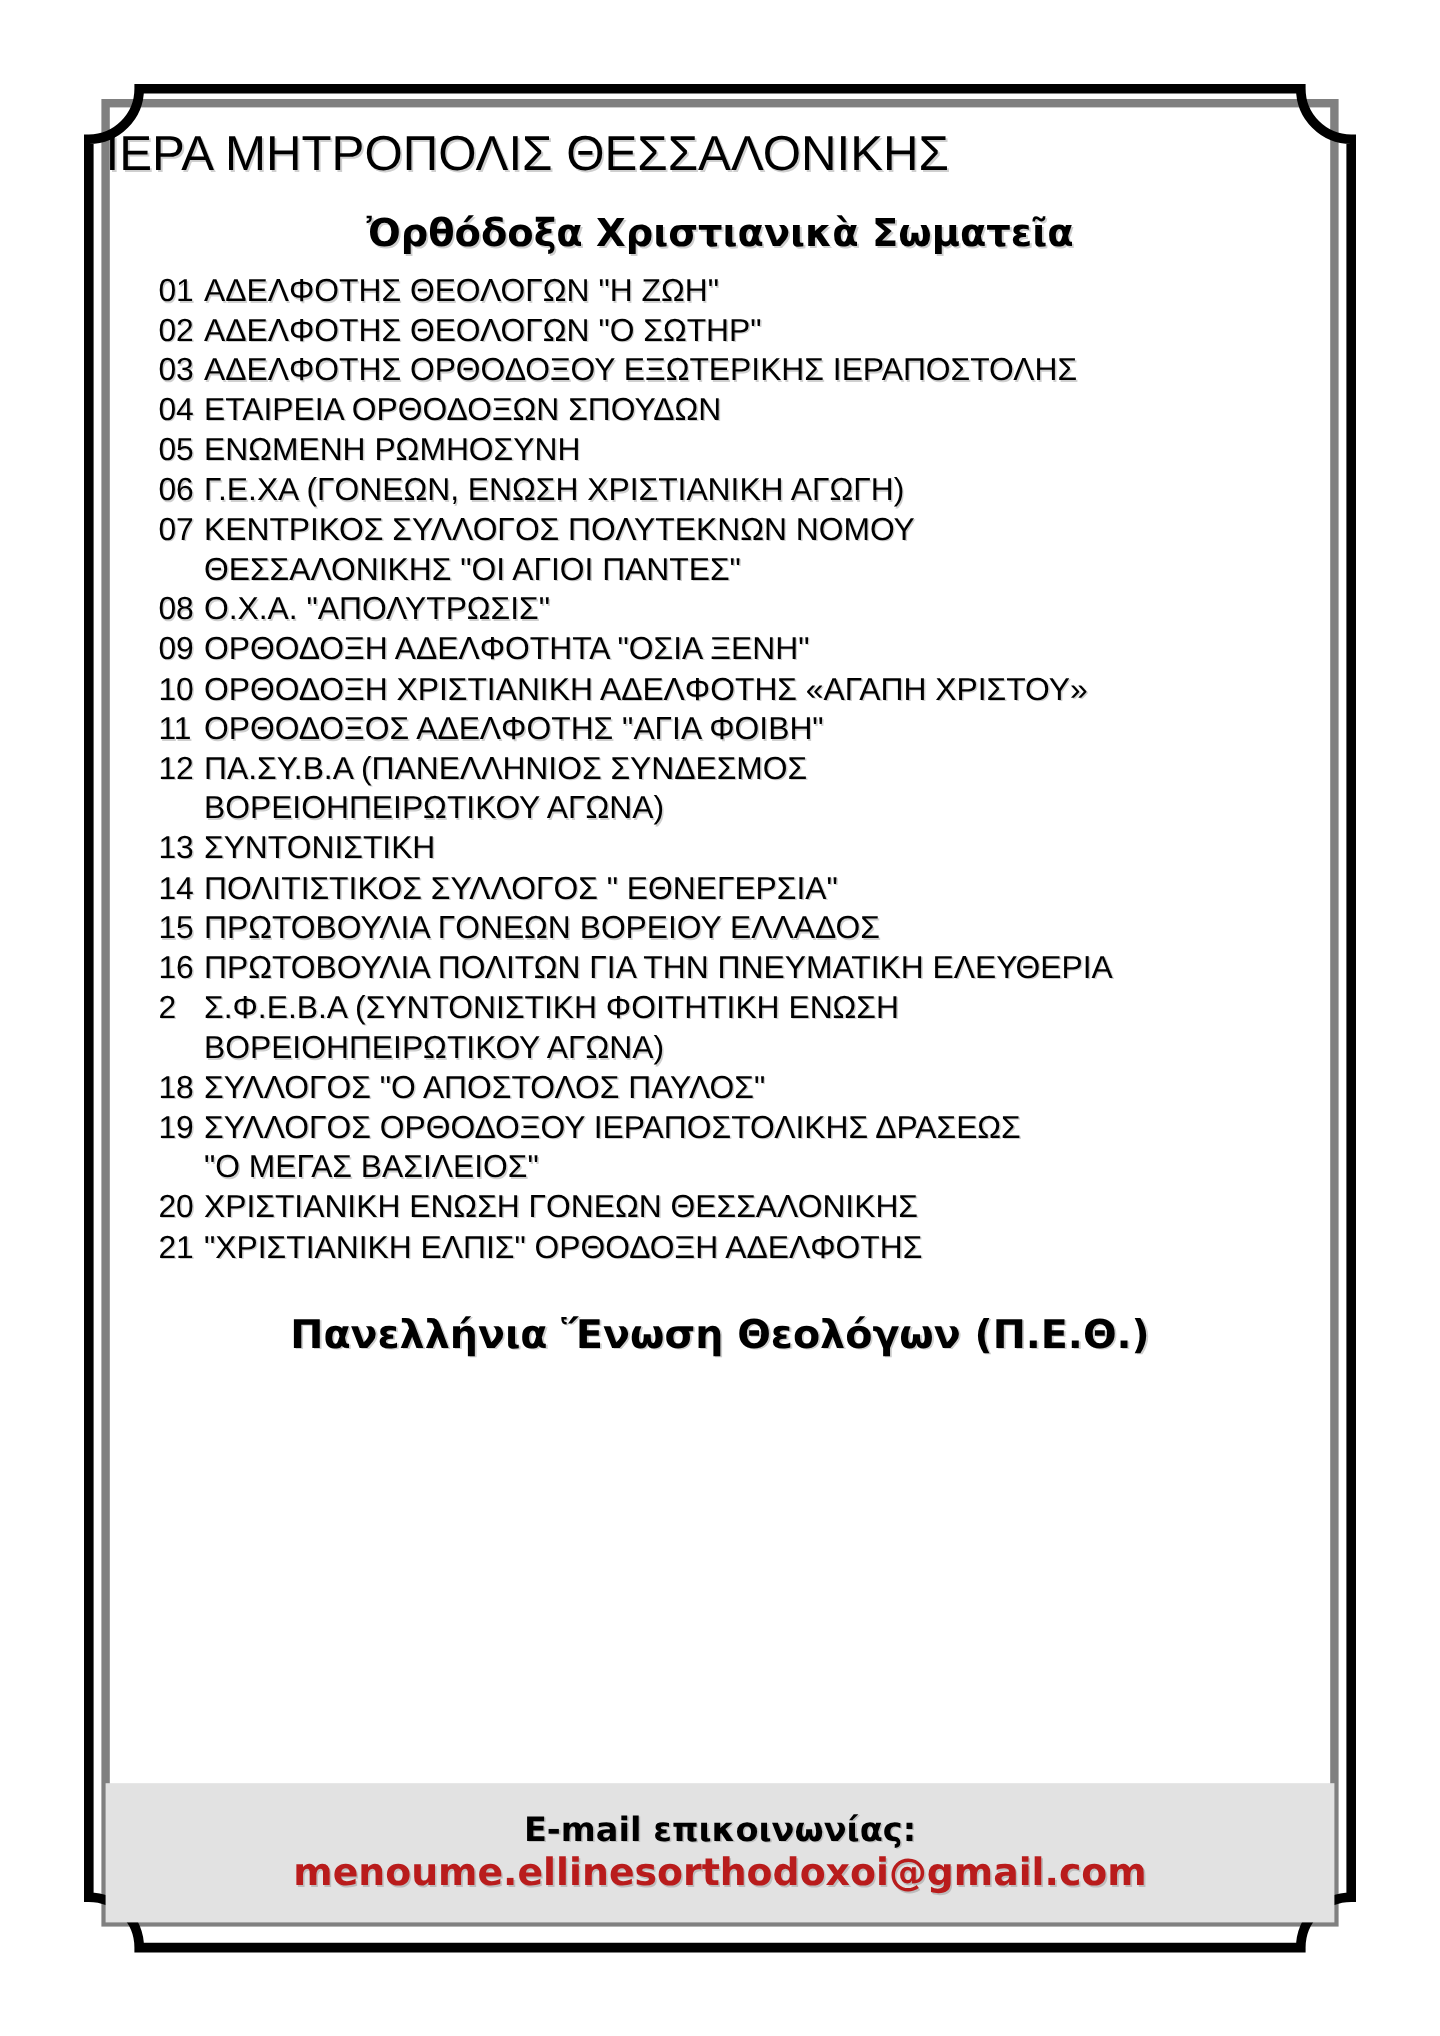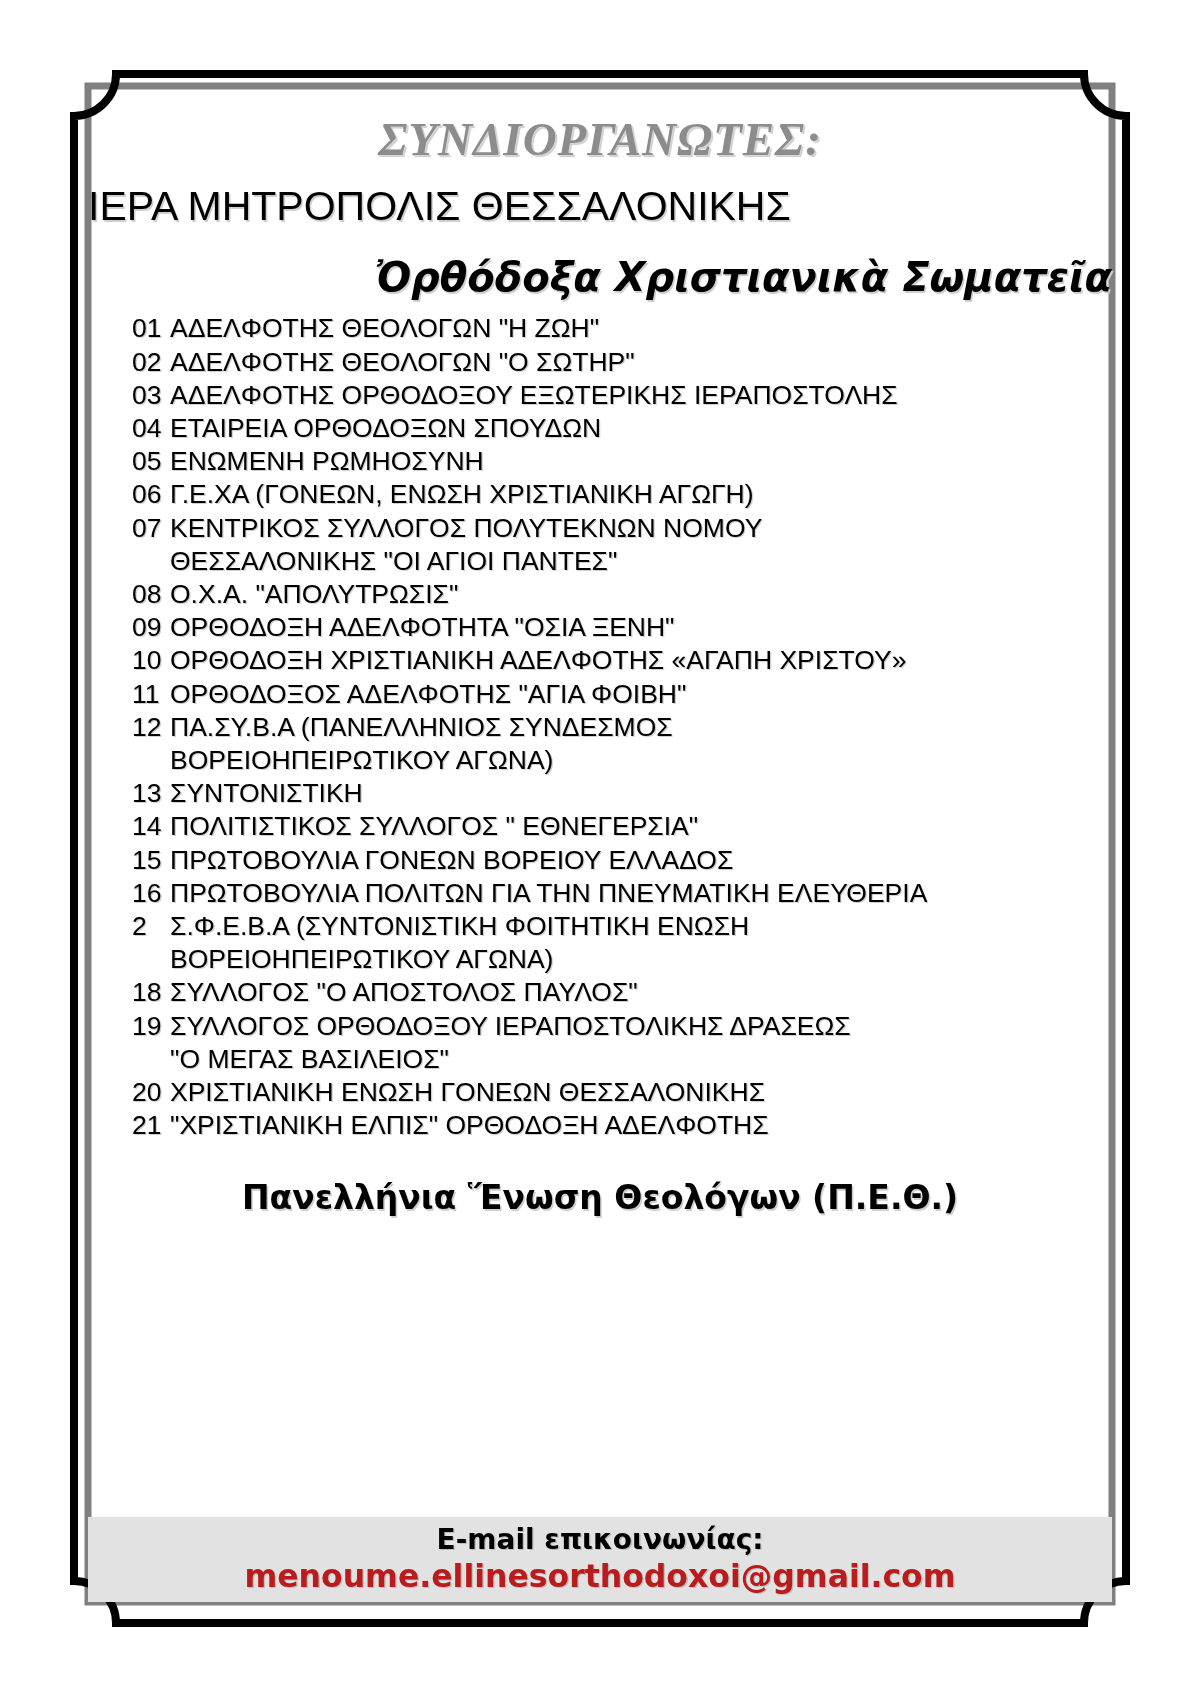--- a/index.html
+++ b/index.html
@@ -56,30 +56,29 @@
     font-weight: 400;
     font-size: 41px;
     color: #000000;
     margin: 0;
     padding-top: 21px;
     letter-spacing: 0px;
     text-shadow: 1.5px 1.5px 0 #cfcfcf;
     line-height: 1.05;
   }
   .hdr-sub {
-    text-align: right;
-    font-family: "DejaVu Sans", sans-serif;
-    font-weight: 700;
-    font-size: 40px;
+    text-align: center;
+    font-family: "DejaVu Sans", sans-serif;
+    font-weight: 700;
+    font-size: 32px;
     color: #000000;
     margin: 0;
     padding-top: 28px;
     text-shadow: 1.5px 1.5px 0 #cfcfcf;
     line-height: 1.05;
-    font-style: italic;
   }
 
   
   #society-list {
     list-style: none;
     margin: 0;
     padding: 14px 0 0 0;
   }
   .society-row {
     display: flex;
@@ -113,21 +112,21 @@
     padding-top: 36px;
     text-shadow: 1.5px 1.5px 0 #cfcfcf;
   }
 
   
   #email-band {
     position: absolute;
     left: 0;
     right: 0;
     bottom: 0;
-    height: 85px;
+    height: 116px;
     background: #e2e2e2;
     display: flex;
     flex-direction: column;
     align-items: center;
     justify-content: center;
   }
   .email-label {
     font-family: "DejaVu Sans", sans-serif;
     font-weight: 700;
     font-size: 28px;
@@ -160,21 +159,20 @@
           L 116 1623
           A 42 42 0 0 0 74 1581
           L 74 116
           A 42 42 0 0 0 116 74
           Z
         "></path>
 </svg>
 
 <div id="page">
 
-  <h1 class="hdr-ornate">ΣΥΝΔΙΟΡΓΑΝΩΤΕΣ:</h1>
 
   <h2 class="hdr-main">ΙΕΡΑ ΜΗΤΡΟΠΟΛΙΣ ΘΕΣΣΑΛΟΝΙΚΗΣ</h2>
 
   <h3 class="hdr-sub">Ὀρθόδοξα Χριστιανικὰ Σωματεῖα</h3>
 
   <ul id="society-list">
       <li class="society-row">
         <span class="society-num">01</span>
         <span class="society-name">ΑΔΕΛΦΟΤΗΣ ΘΕΟΛΟΓΩΝ "Η ΖΩΗ"</span>
       </li>

